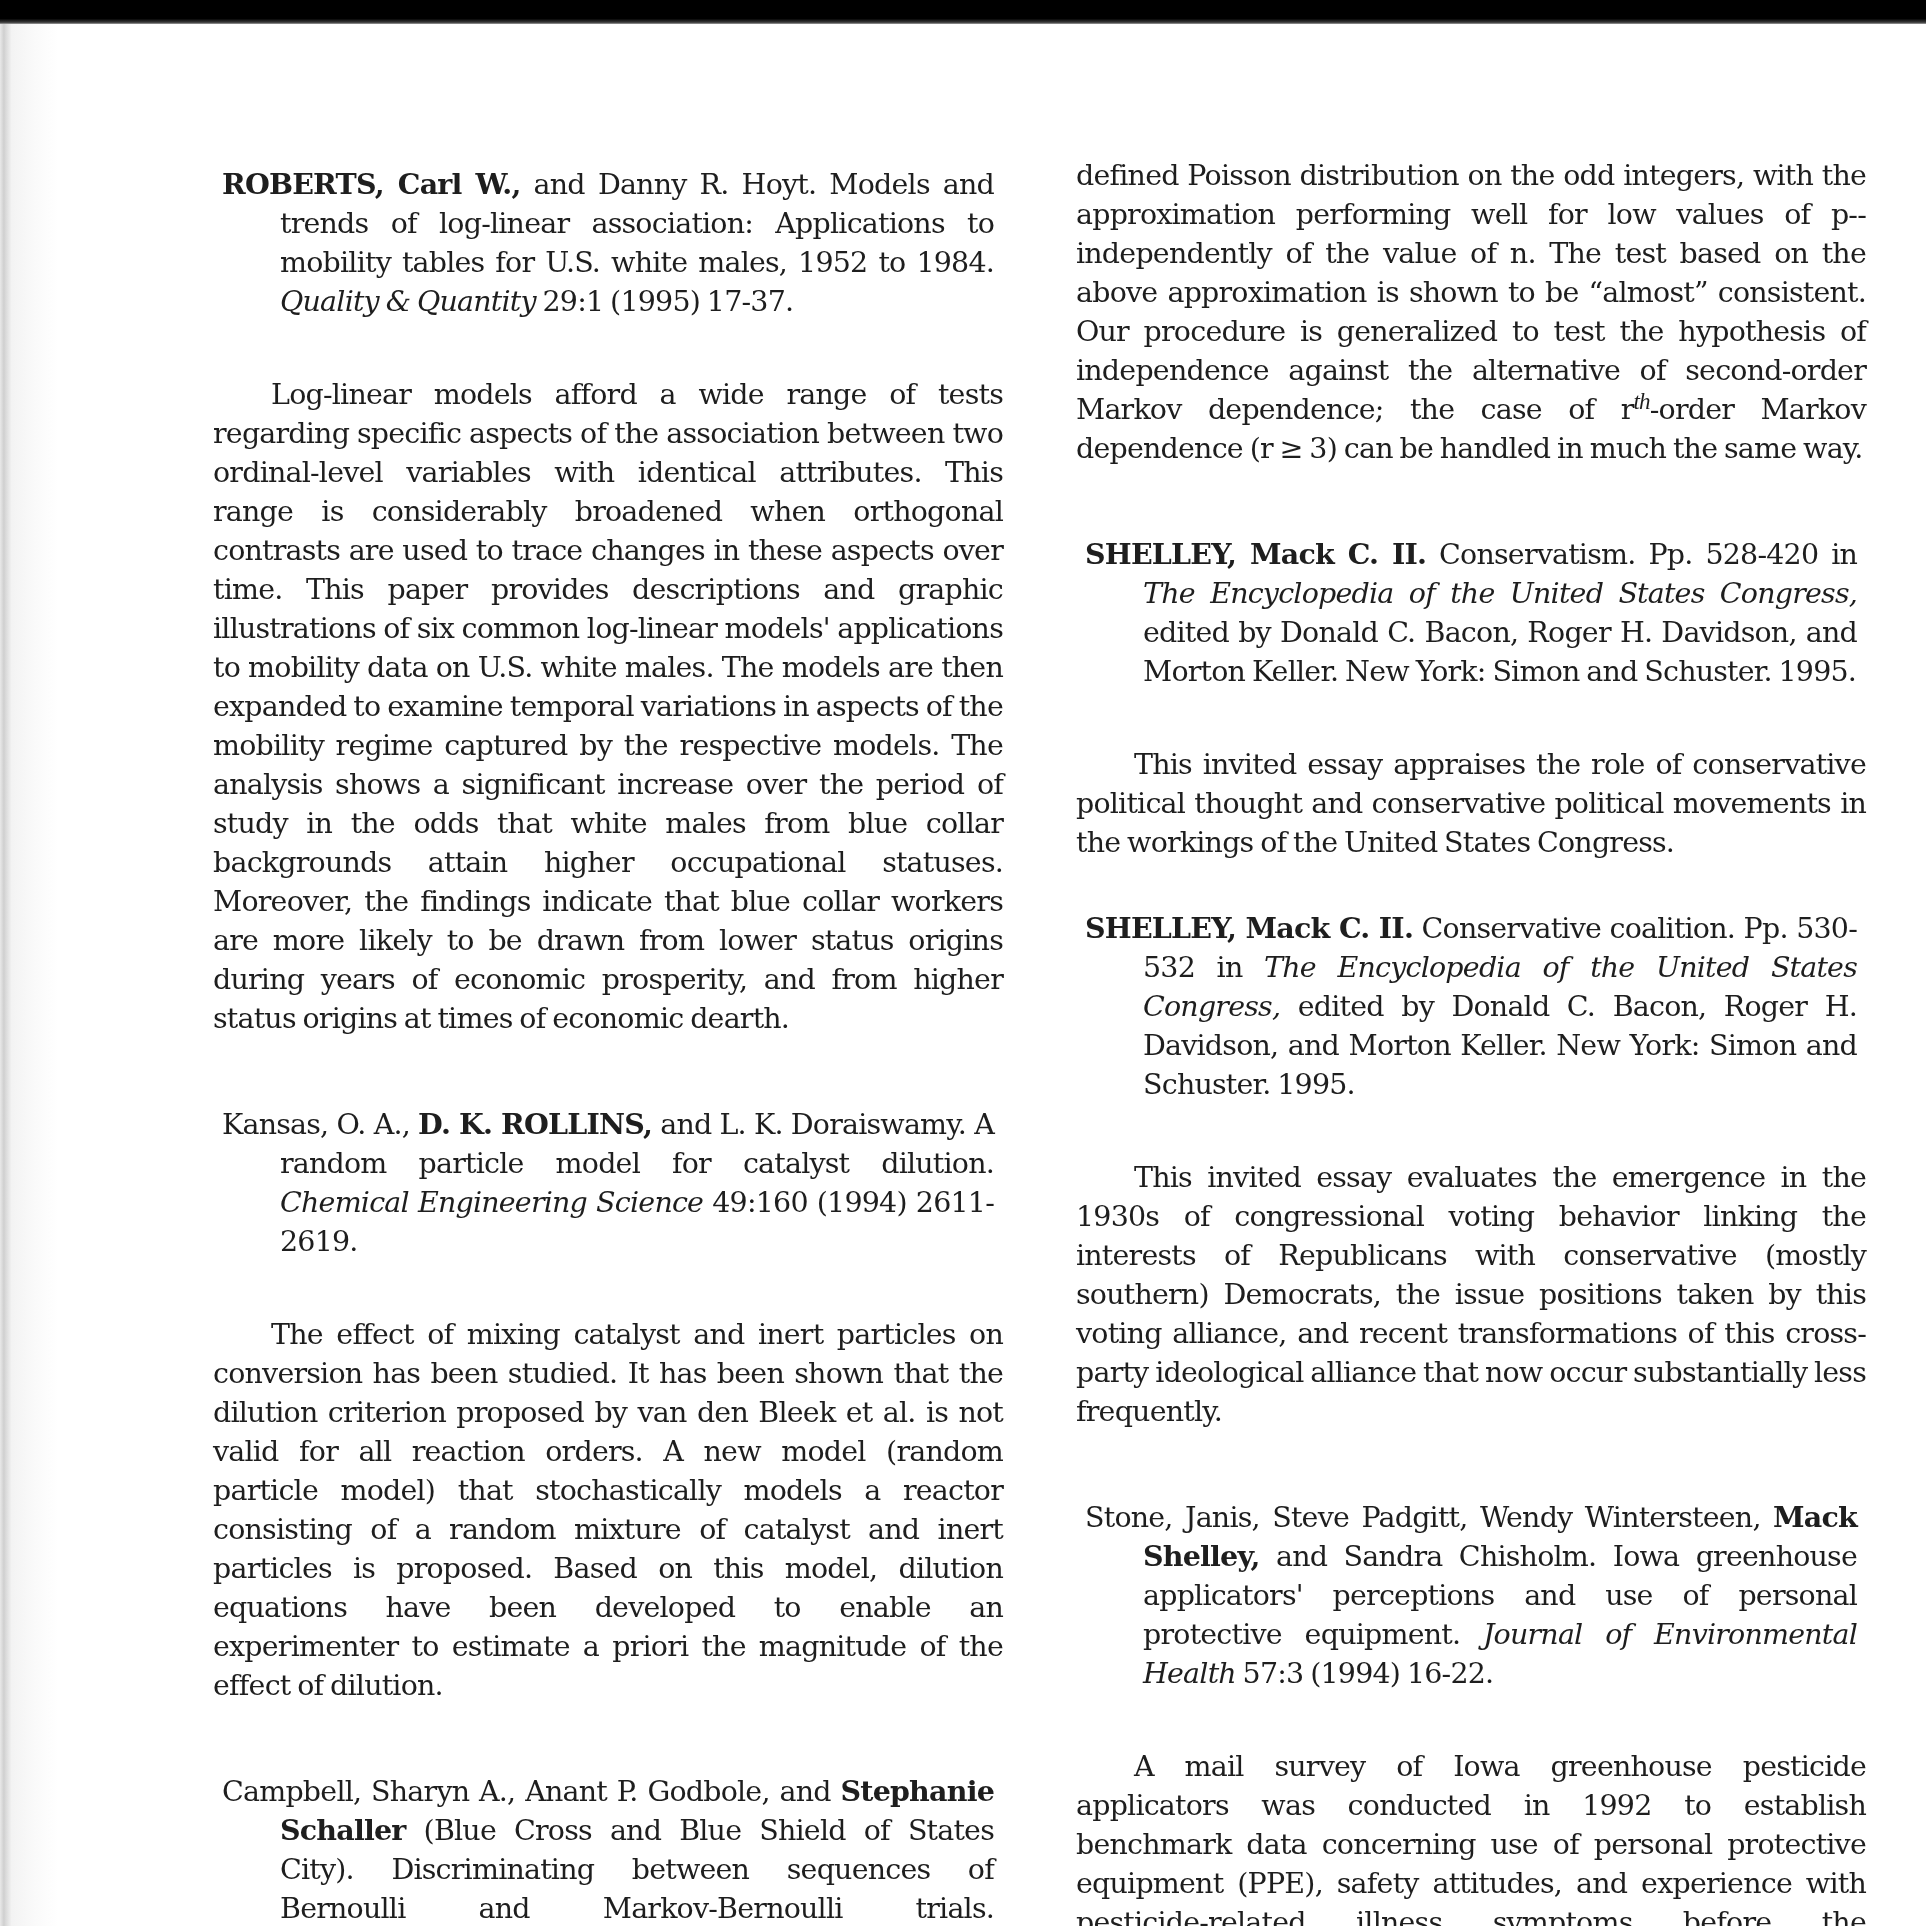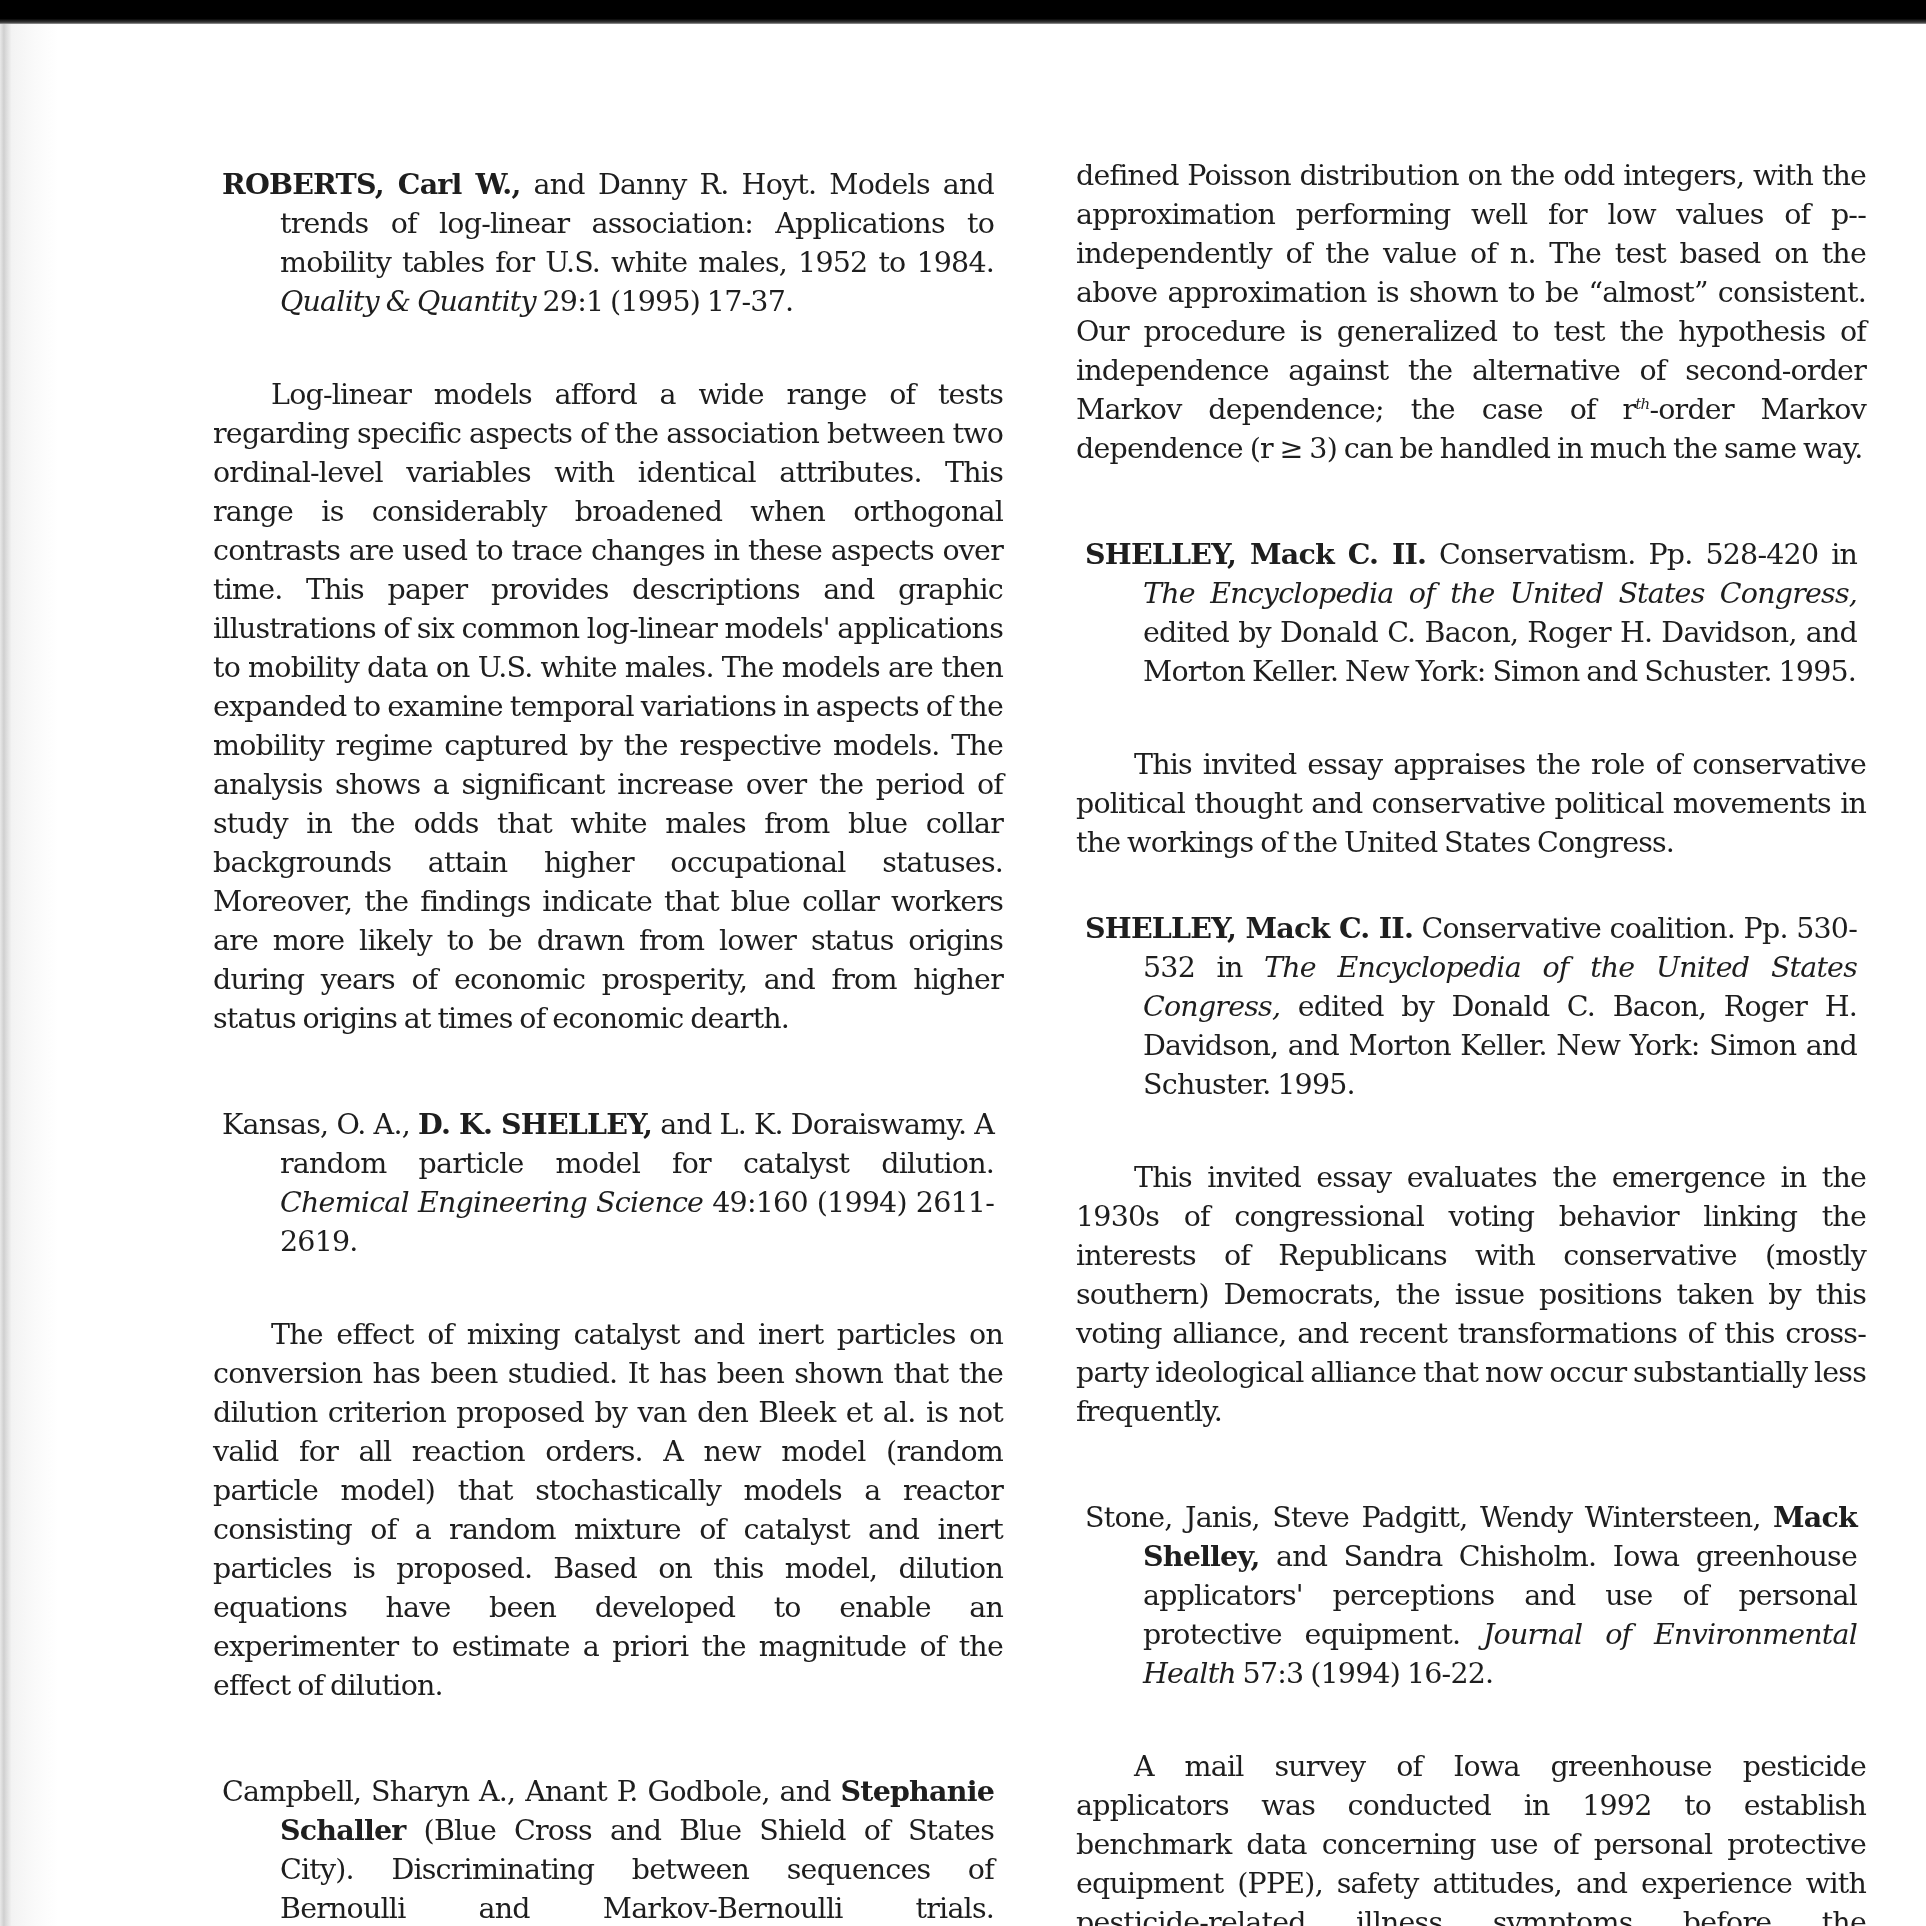--- a/index.html
+++ b/index.html
@@ -30,40 +30,40 @@
     padding-left:58px; text-indent:-58px; margin:9px;
   }
   .abstract {
     text-indent:58px; margin:0;
   }
   .gap-sm { height:38px; }
   .gap-md { height:45px; }
   .gap-lg { height:58px; }
   .b { font-weight:bold; }
   .i { font-style:italic; }
-  sub, sup { font-size:15px; line-height:0; }
+  sub, sup { font-size:23px; line-height:0;font-family:Liberation Serif, serif; }
 </style>
 </head>
 <body>
 
 <div class="scan-top"></div>
 <div class="spine"></div>
 
 <div class="col col-left">
 
   <div class="entry">
     <p class="citation"><span class="b">ROBERTS, Carl W.,</span><span> and Danny R. Hoyt. </span><span>Models and trends of log-linear association: Applications to mobility tables for U.S. white males, 1952 to 1984. </span><span class="i">Quality &amp; Quantity</span><span> 29:1 (1995) 17-37.</span></p>
     <div class="gap-md"></div>
     <p class="abstract">Log-linear models afford a wide range of tests regarding specific aspects of the association between two ordinal-level variables with identical attributes. This range is considerably broadened when orthogonal contrasts are used to trace changes in these aspects over time. This paper provides descriptions and graphic illustrations of six common log-linear models' applications to mobility data on U.S. white males. The models are then expanded to examine temporal variations in aspects of the mobility regime captured by the respective models. The analysis shows a significant increase over the period of study in the odds that white males from blue collar backgrounds attain higher occupational statuses. Moreover, the findings indicate that blue collar workers are more likely to be drawn from lower status origins during years of economic prosperity, and from higher status origins at times of economic dearth.</p>
   </div>
 
   <div class="gap-lg"></div>
 
   <div class="entry">
-    <p class="citation"><span>Kansas, O. A., </span><span class="b">D. K. SHELLEY,</span><span> and L. K. Doraiswamy. </span><span>A random particle model for catalyst dilution. </span><span class="i">Chemical Engineering Science</span><span> 49:160 (1994) 2611-2619.</span></p>
+    <p class="citation"><span>Kansas, O. A., </span><span class="b">D. K. ROLLINS,</span><span> and L. K. Doraiswamy. </span><span>A random particle model for catalyst dilution. </span><span class="i">Chemical Engineering Science</span><span> 49:160 (1994) 2611-2619.</span></p>
     <div class="gap-md"></div>
     <p class="abstract">The effect of mixing catalyst and inert particles on conversion has been studied. It has been shown that the dilution criterion proposed by van den Bleek et al. is not valid for all reaction orders. A new model (random particle model) that stochastically models a reactor consisting of a random mixture of catalyst and inert particles is proposed. Based on this model, dilution equations have been developed to enable an experimenter to estimate a priori the magnitude of the effect of dilution.</p>
   </div>
 
   <div class="gap-lg"></div>
 
   <div class="entry">
     <p class="citation"><span>Campbell, Sharyn A., Anant P. Godbole, and </span><span class="b">Stephanie Schaller</span><span> (Blue Cross and Blue Shield of States City). </span><span>Discriminating between sequences of Bernoulli and Markov-Bernoulli trials. </span><span class="i">Communications in Statistics, Theory and Methods</span><span> 23:10 (1994) 2787-2814.</span></p>
     <div class="gap-md"></div>
     <p class="abstract"></p>

